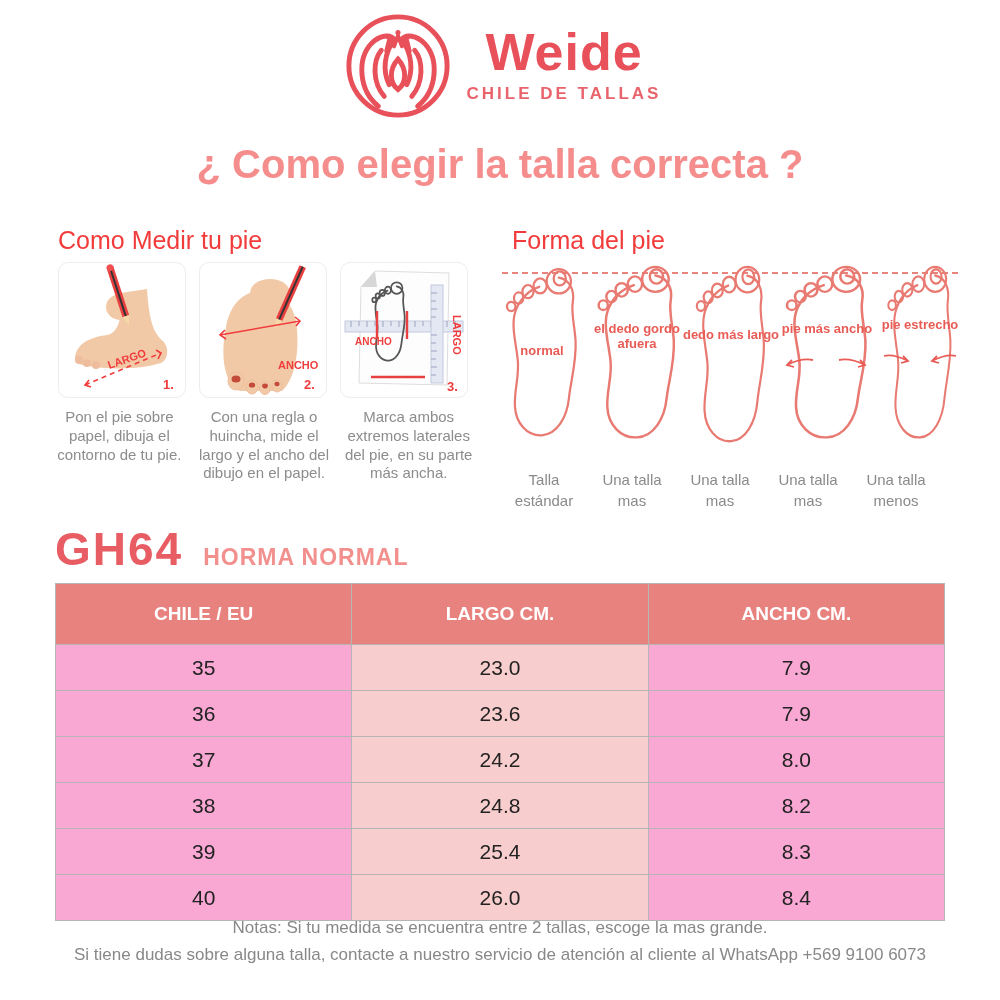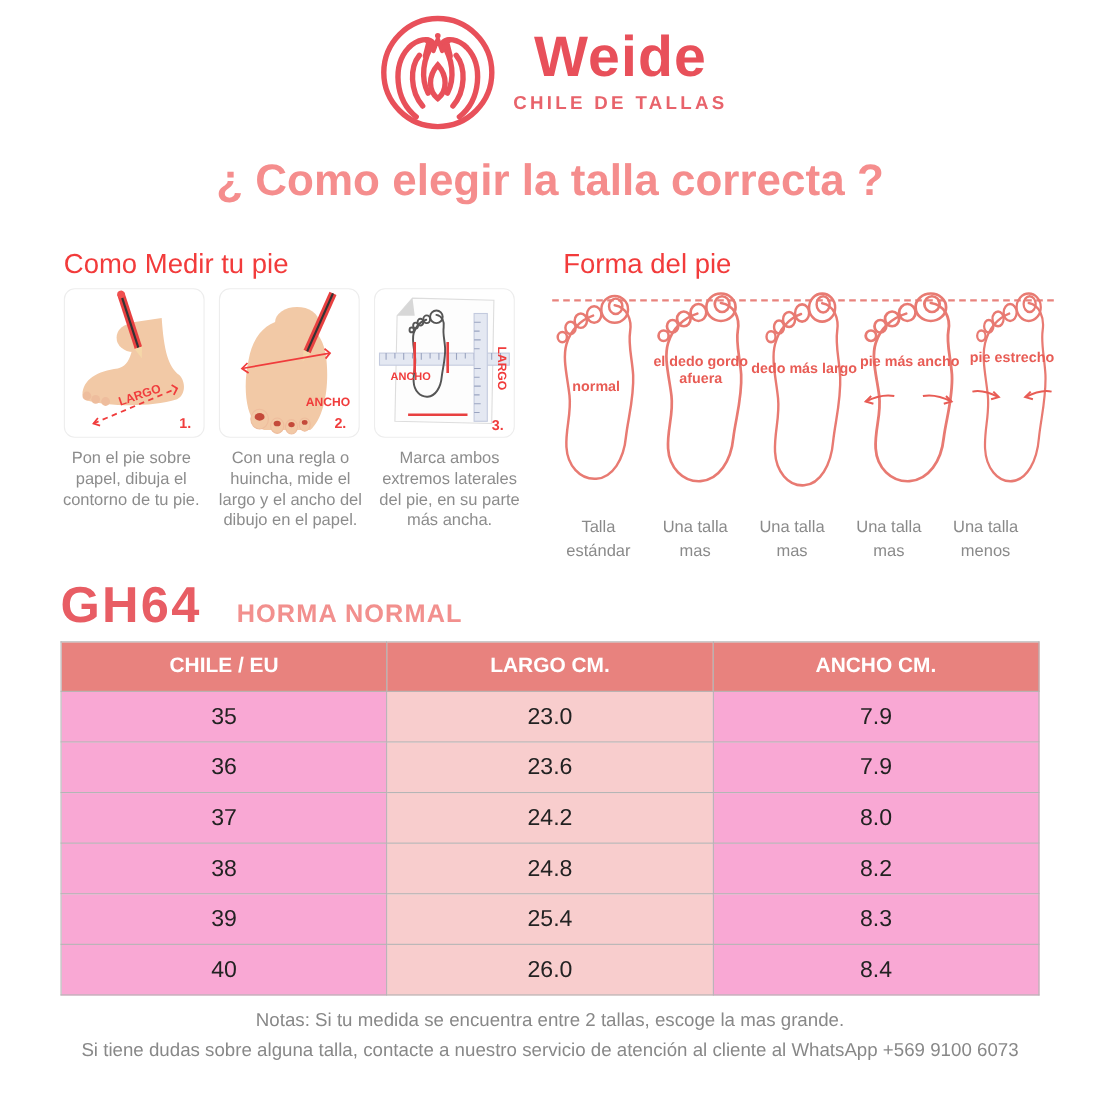--- a/index.html
+++ b/index.html
@@ -27,27 +27,27 @@
 
   
   .feet-dashed-line { position:absolute; top:272px; left:502px; width:456px; border-top:2px dashed #e8837d; }
   .feet-row { position:absolute; top:264px; left:500px; width:458px; display:flex; justify-content:space-between; align-items:flex-start; }
   .foot-card { position:relative; }
   .foot-label { position:absolute; left:-8px; right:-8px; text-align:center; font-size:13px; font-weight:bold; color:#e85c55; line-height:1.15; }
   .feet-captions { position:absolute; top:469px; left:500px; width:458px; display:flex; justify-content:flex-start; }
   .foot-caption { width:88px; text-align:center; font-size:15px; color:#8a8a8a; line-height:1.4; }
 
   
-  .model-row { position:absolute; top:522px; left:55px; display:flex; align-items:baseline; gap:32px;text-align:center; }
+  .model-row { position:absolute; top:522px; left:55px; display:flex; align-items:baseline; gap:20px;text-align:center; }
   .model-code { font-size:46px; font-weight:bold; color:#e85d64; letter-spacing:2px; }
   .model-subtitle { font-size:23px; font-weight:bold; color:#f2908e; letter-spacing:1px; }
 
   
   .size-table { position:absolute; top:583px; left:55px; width:890px; border-collapse:collapse; }
-  .size-table th { background:#e8827e; color:#fff; font-size:19px; font-weight:bold; height:45px; border:1px solid #b5b5b5; }
+  .size-table th { background:#e8827e; color:#fff; font-size:19px; font-weight:bold; height:61px; border:1px solid #b5b5b5; }
   .size-table td { background:#f9a8d4; color:#222; font-size:21px; text-align:center; height:46px; border:1px solid #b5b5b5; }
   .size-table td.col-largo { background:#f8cdcd; }
   .size-table th, .size-table td { width:33.33%; }
 
   
   .notes { position:absolute; top:918px; left:0; width:1000px; text-align:center; color:#888; }
   .note-line1 { font-size:17px; margin-bottom:7px; }
   .note-line2 { font-size:17px; }
 
   svg text { font-family:"Liberation Sans", sans-serif; }

